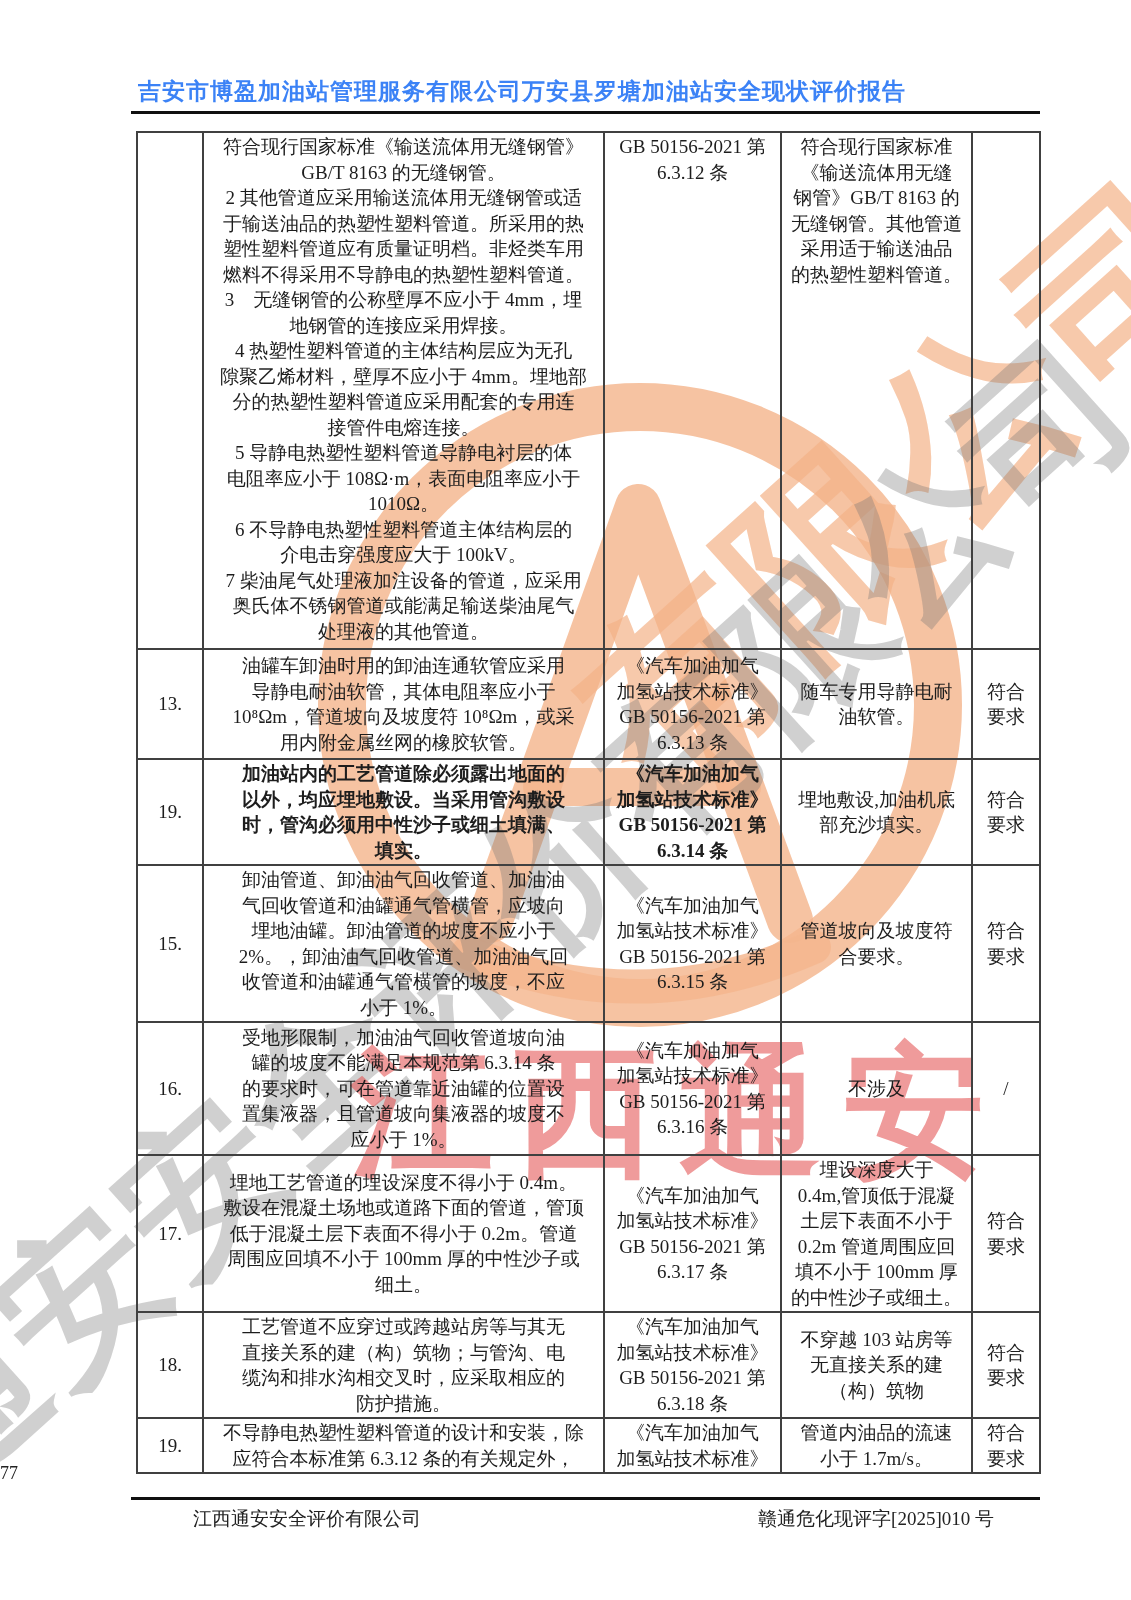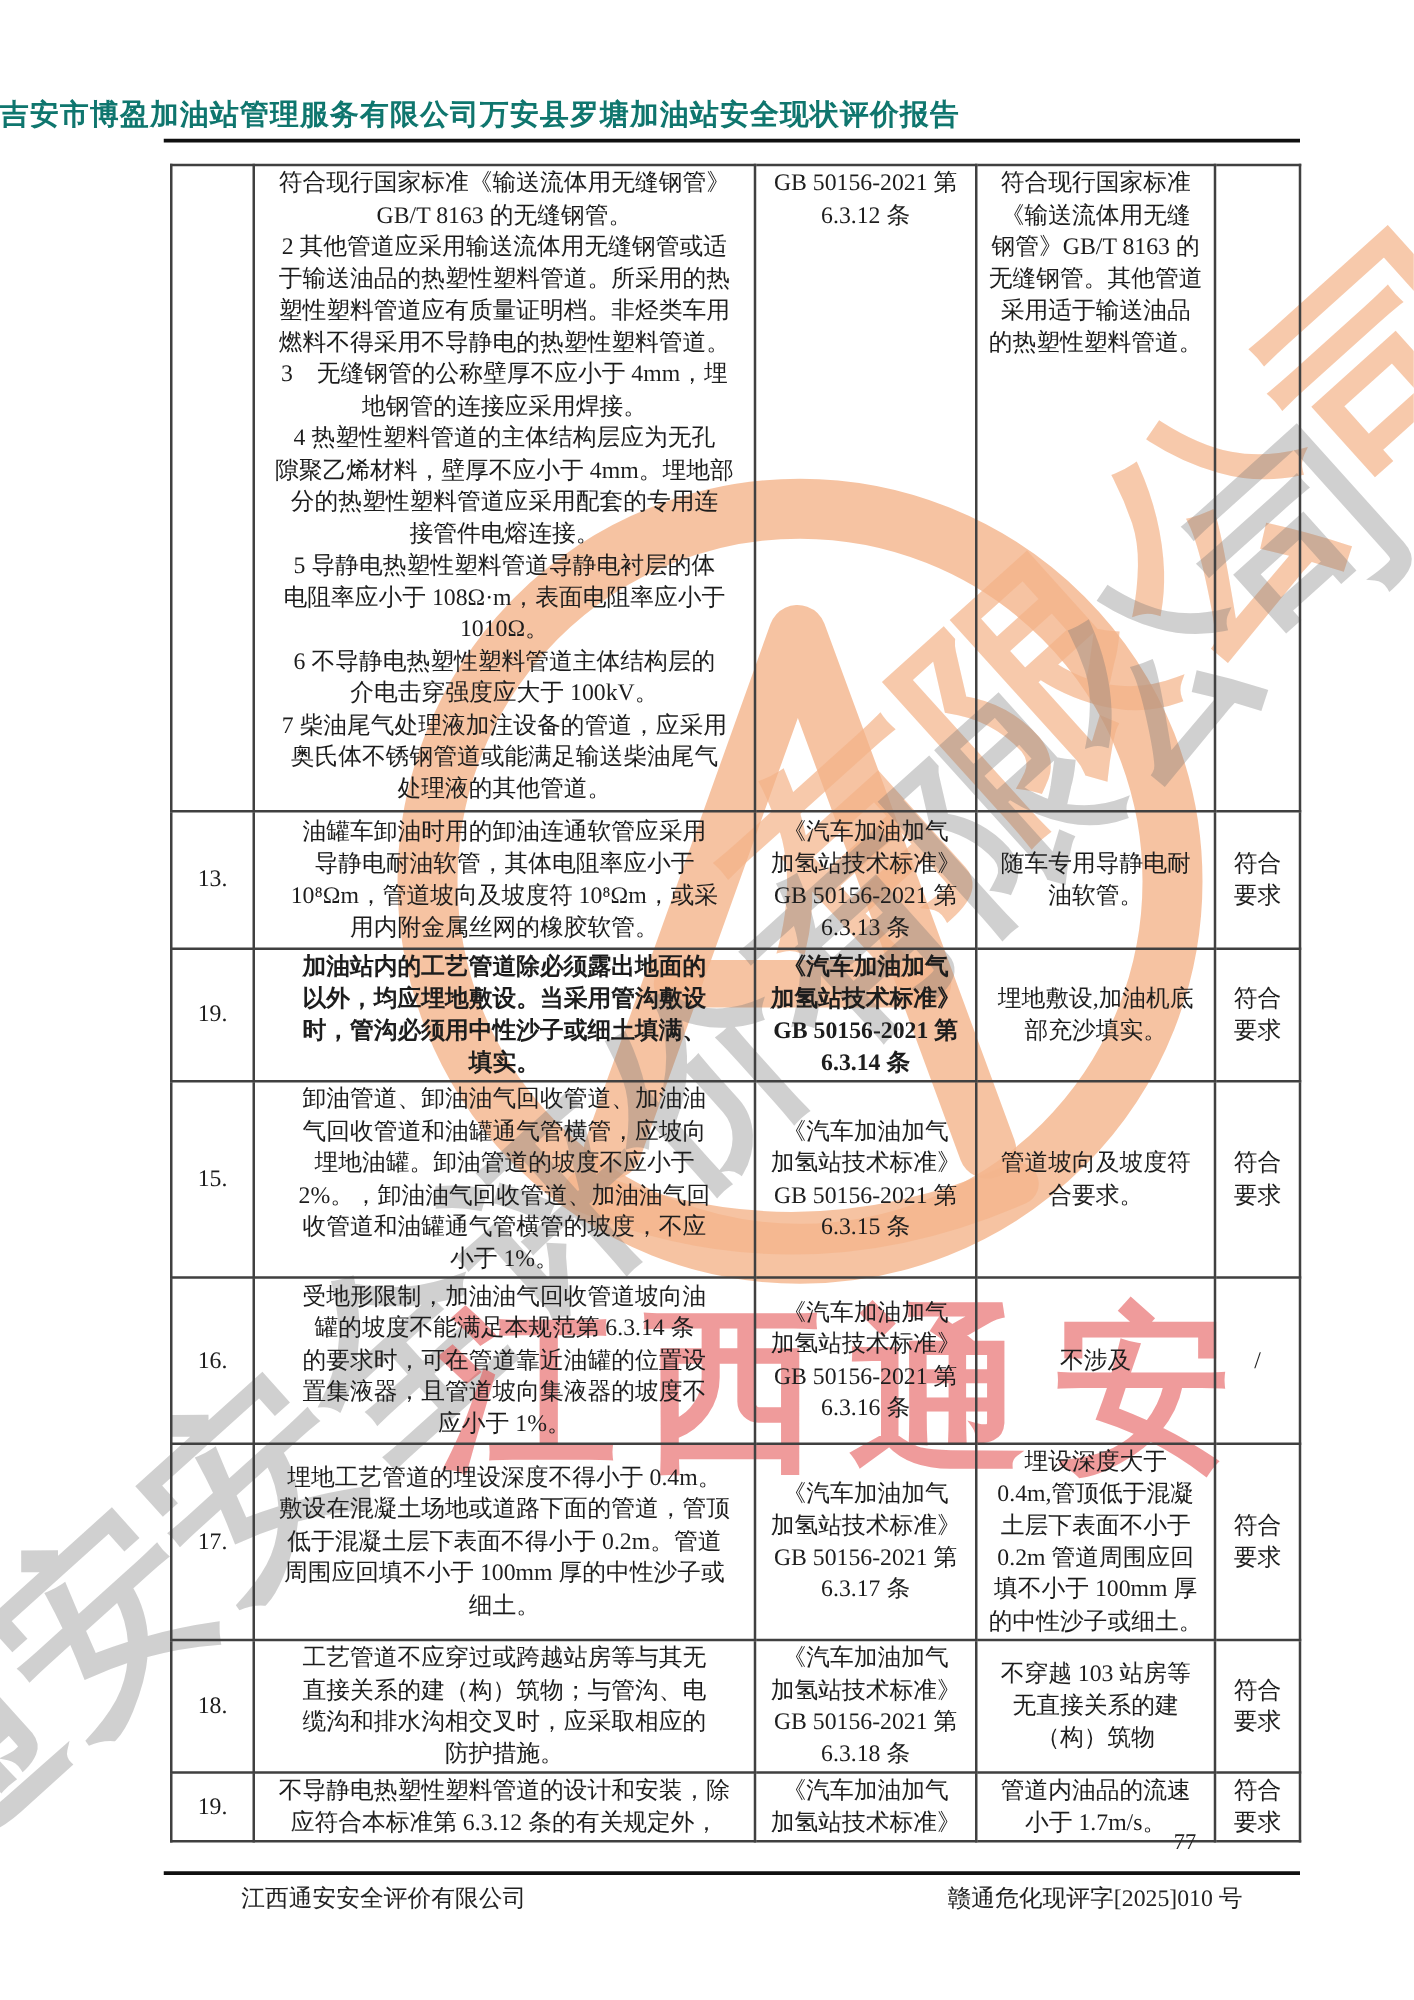--- a/index.html
+++ b/index.html
@@ -19,26 +19,26 @@
   }
   .wm-orange-text{left:612px;top:618px;font-size:192px;color:rgba(243,178,136,0.70);letter-spacing:4px;}
   .wm-gray-text{left:-338px;top:1568px;font-size:160px;color:rgba(118,118,118,0.34);letter-spacing:2px;}
   .wm-red-text{
     position:absolute;left:328px;top:1018px;font-size:142px;font-weight:bold;
     letter-spacing:22px;color:rgba(229,88,88,0.60);white-space:nowrap;margin-left:23px;
   }
   
   .content{position:absolute;left:0;top:0;width:1131px;height:1600px;z-index:1;}
   .header-title{
-    position:absolute;left:0;top:76px;width:1044px;text-align:left;
-    font-size:23px;font-weight:bold;color:#0f766e;letter-spacing:1px;
+    position:absolute;left:0;top:76px;width:1044px;text-align:center;
+    font-size:23px;font-weight:bold;color:#3b82f6;letter-spacing:1px;
   }
   .header-rule{position:absolute;left:131px;top:111px;width:909px;height:3px;background:#101010;}
   .footer-rule{position:absolute;left:131px;top:1497px;width:909px;height:3px;background:#101010;}
-  .page-number{position:absolute;left:0;top:1463px;width:957px;text-align:right;font-size:18px;color:#222;}
+  .page-number{position:absolute;left:0;top:1463px;width:957px;text-align:left;font-size:18px;color:#222;}
   .footer-bar{
     position:absolute;left:131px;top:1506px;width:909px;
     display:flex;justify-content:space-between;
     font-size:19px;color:#222;
   }
   .footer-bar .fl{padding-left:62px;}
   .footer-bar .fr{padding-right:46px;margin-left:40px;}
   
   table.eval{
     position:absolute;left:136px;top:131px;width:903px;

